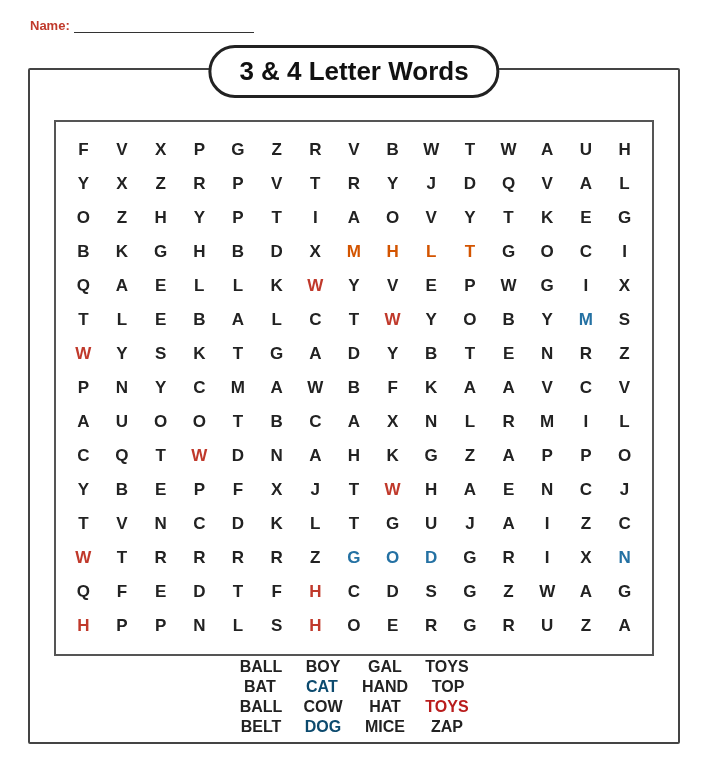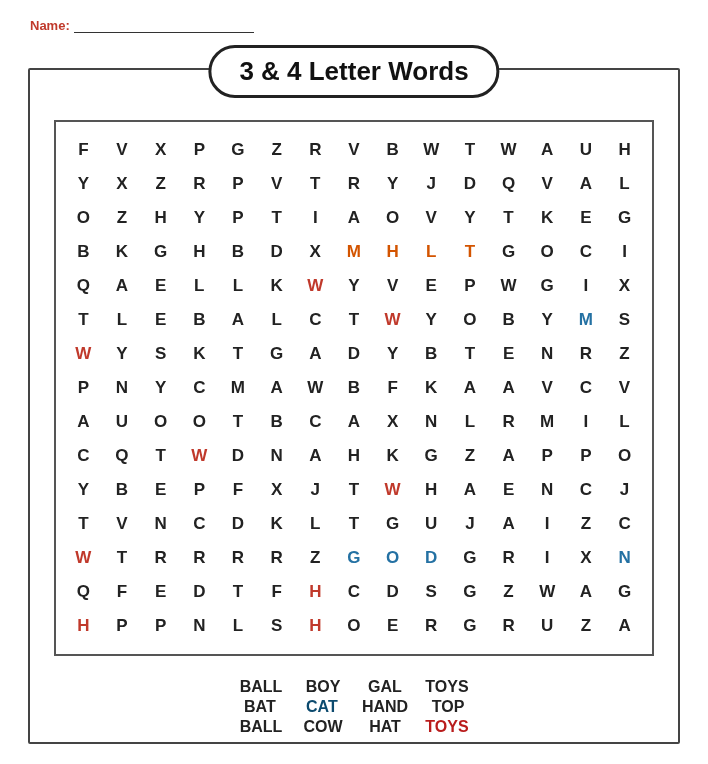--- a/index.html
+++ b/index.html
@@ -419,13 +419,19 @@
       <span class="word-item blue">CAT</span>
       <span class="word-item black">HAND</span>
       <span class="word-item black">TOP</span>
     </div>
     <div class="word-row">
       <span class="word-item black">BALL</span>
       <span class="word-item black">COW</span>
       <span class="word-item black">HAT</span>
       <span class="word-item orange">TOYS</span>
     </div>
+    <div class="word-row">
+      <span class="word-item black">BELT</span>
+      <span class="word-item blue">DOG</span>
+      <span class="word-item black">MICE</span>
+      <span class="word-item black">ZAP</span>
+    </div>
   </div>
 
 </body></html>

